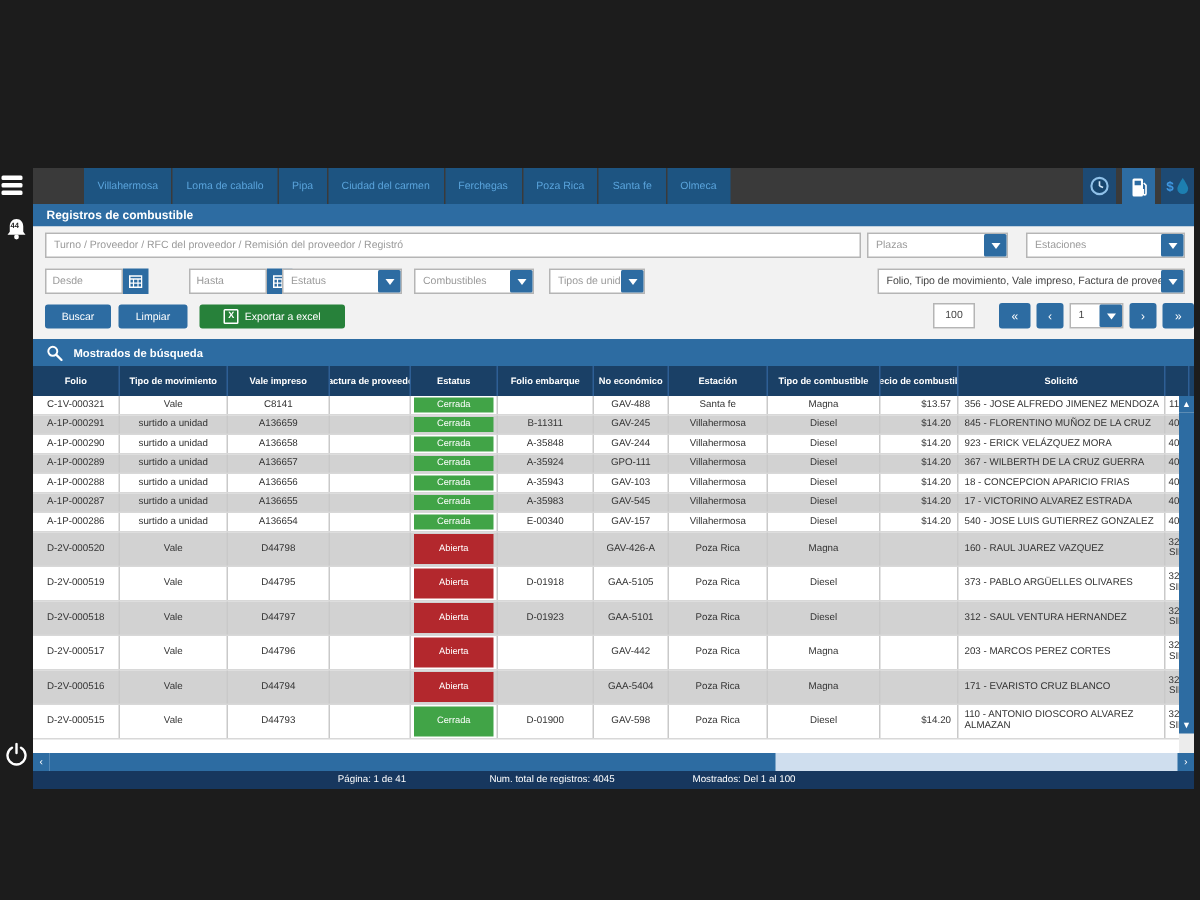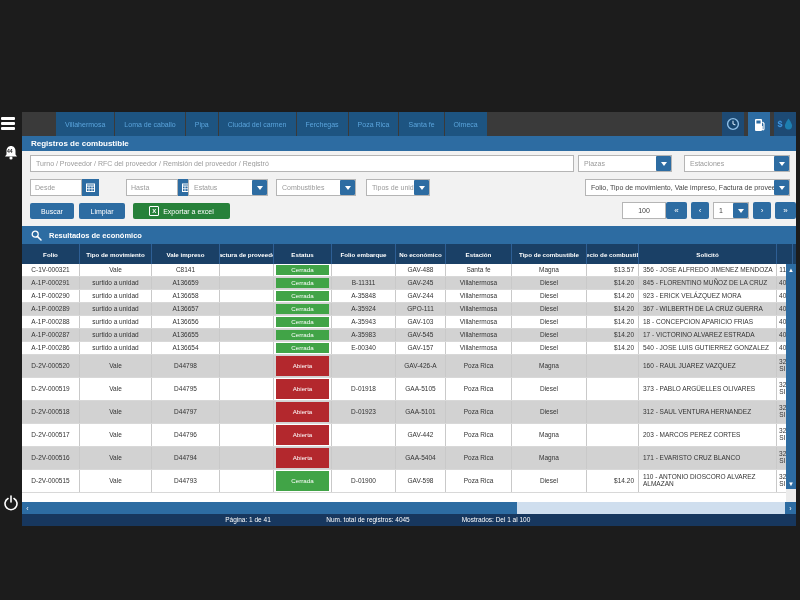--- a/index.html
+++ b/index.html
@@ -223,39 +223,39 @@
           <i class="chev"></i>
         </span>
     </div>
 
     <button class="btn" style="left:8px;top:52px;width:44px">Buscar</button>
     <button class="btn" style="left:57px;top:52px;width:46px">Limpiar</button>
     <button class="btn btn-green" style="left:111px;top:52px;width:97px">
       <span class="xl-icon">X</span>
       <span>Exportar a excel</span>
     </button>
-    <input class="pginp" style="left: 600px; top: 51px; width: 44px;" type="text" value="100">
+    <input class="pginp" style="left: 600px; top: 51px; width: 28px;" type="text" value="100">
     <button class="pgbtn" style="left:644px;top:51px;width:21px">«</button>
     <button class="pgbtn" style="left:669px;top:51px;width:18px">‹</button>
     <div class="sel" style="left:691px;top:51px;width:36px">
       <span class="sel-label dark">1</span>
       <span class="sel-btn">
           <i class="chev"></i>
         </span>
     </div>
     <button class="pgbtn" style="left:731px;top:51px;width:18px">›</button>
     <button class="pgbtn" style="left:753px;top:51px;width:21px">»</button>
   </div>
 
   <div class="resultsbar">
     <svg width="11" height="11" viewBox="0 0 11 11">
       <circle cx="4.2" cy="4.2" r="3" fill="none" stroke="#fff" stroke-width="1.3"></circle>
       <line x1="6.6" y1="6.6" x2="10" y2="10" stroke="#fff" stroke-width="1.5" stroke-linecap="round"></line>
     </svg>
-    <span>Resultados de económico</span>
+    <span>Mostrados de búsqueda</span>
   </div>
 
   <div class="thead">
     <div class="thead-row">
         <div class="th c0">Folio</div>
         <div class="th c1">Tipo de movimiento</div>
         <div class="th c2">Vale impreso</div>
         <div class="th c3">Factura de proveedor</div>
         <div class="th c4">Estatus</div>
         <div class="th c5">Folio embarque</div>

